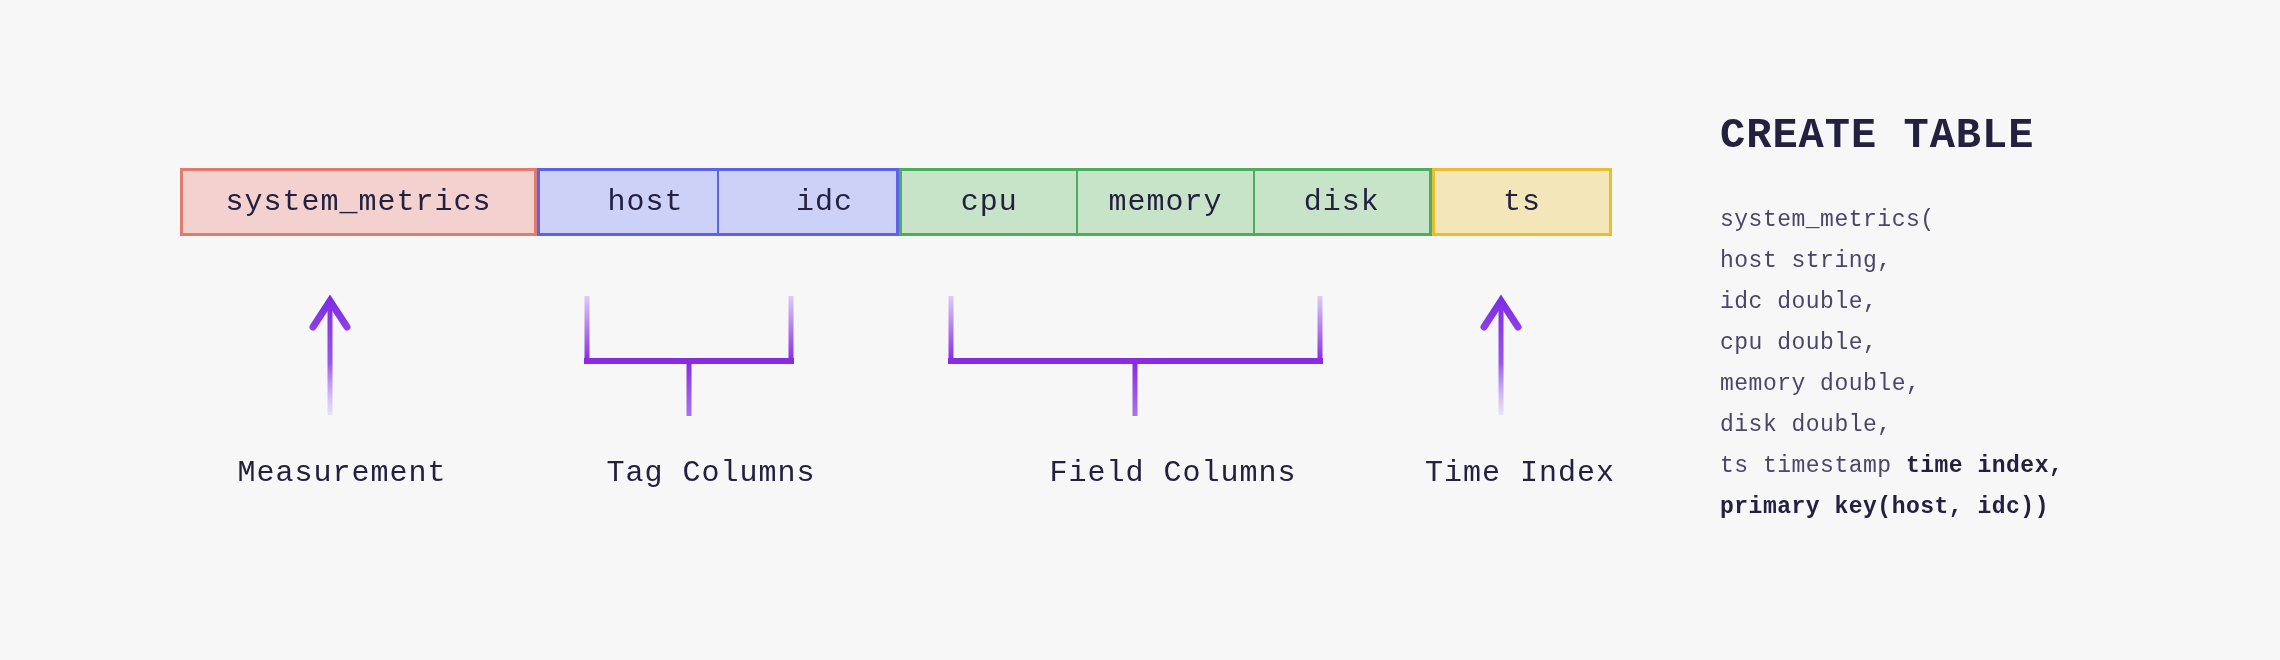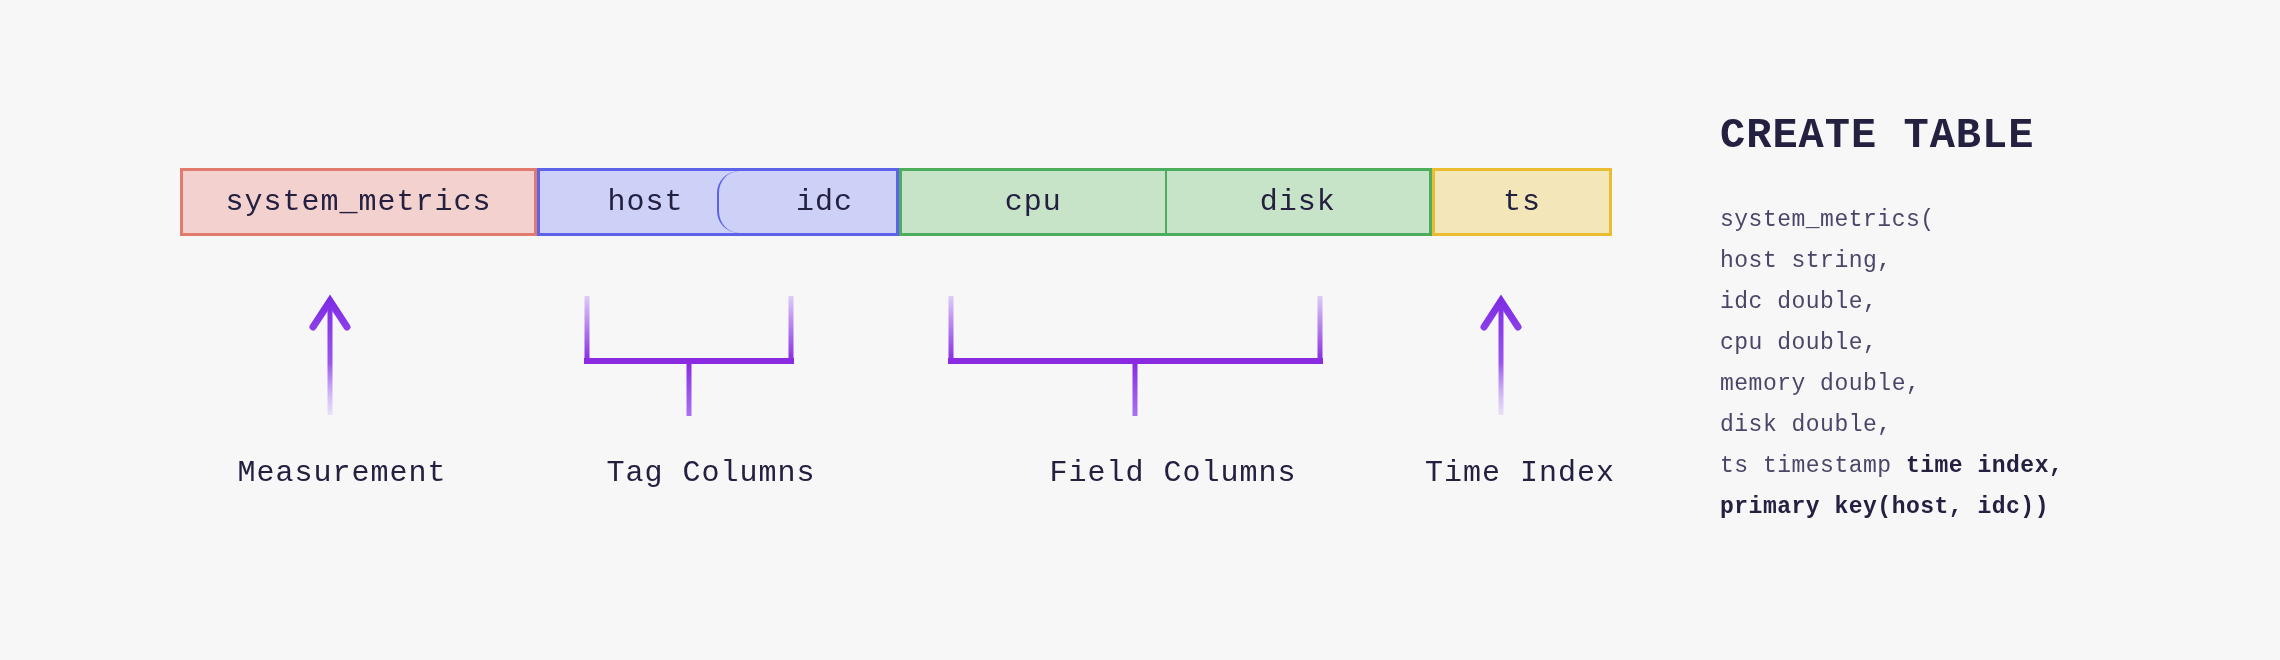--- a/index.html
+++ b/index.html
@@ -28,21 +28,21 @@
     background:var(--measurement-fill,#f2d1ce);
     border:3px solid var(--measurement-border,#e07b6d);
   }
   .group{display:flex;}
   .group-tag{
     width:362px;
     background:var(--tag-fill,#cdd1f8);
     border:3px solid var(--tag-border,#5c63ea);
   }
   .group-tag .cell{flex:1;padding-left:34px;}
-  .group-tag .cell + .cell{border-left:2px solid var(--tag-border,#5c63ea);border-radius:22px;}
+  .group-tag .cell + .cell{border-left:2px solid var(--tag-border,#5c63ea);}
   .group-field{
     width:533px;
     background:var(--field-fill,#c8e4c8);
     border:3px solid var(--field-border,#4cae5c);
   }
   .group-field .cell{flex:1;}
   .group-field .cell + .cell{border-left:2px solid var(--field-border,#4cae5c);}
   .box-time{
     width:180px;
     background:var(--time-fill,#f3e7ba);
@@ -90,20 +90,23 @@
       <div class="cell">
         <span>host</span>
       </div>
       <div class="cell">
         <span>idc</span>
       </div>
     </div>
     <div class="group group-field">
       <div class="cell">
         <span>cpu</span>
+      </div>
+      <div class="cell">
+        <span>memory</span>
       </div>
       <div class="cell">
         <span>disk</span>
       </div>
     </div>
     <div class="cell box-time">
       <span>ts</span>
     </div>
   </div>
 

